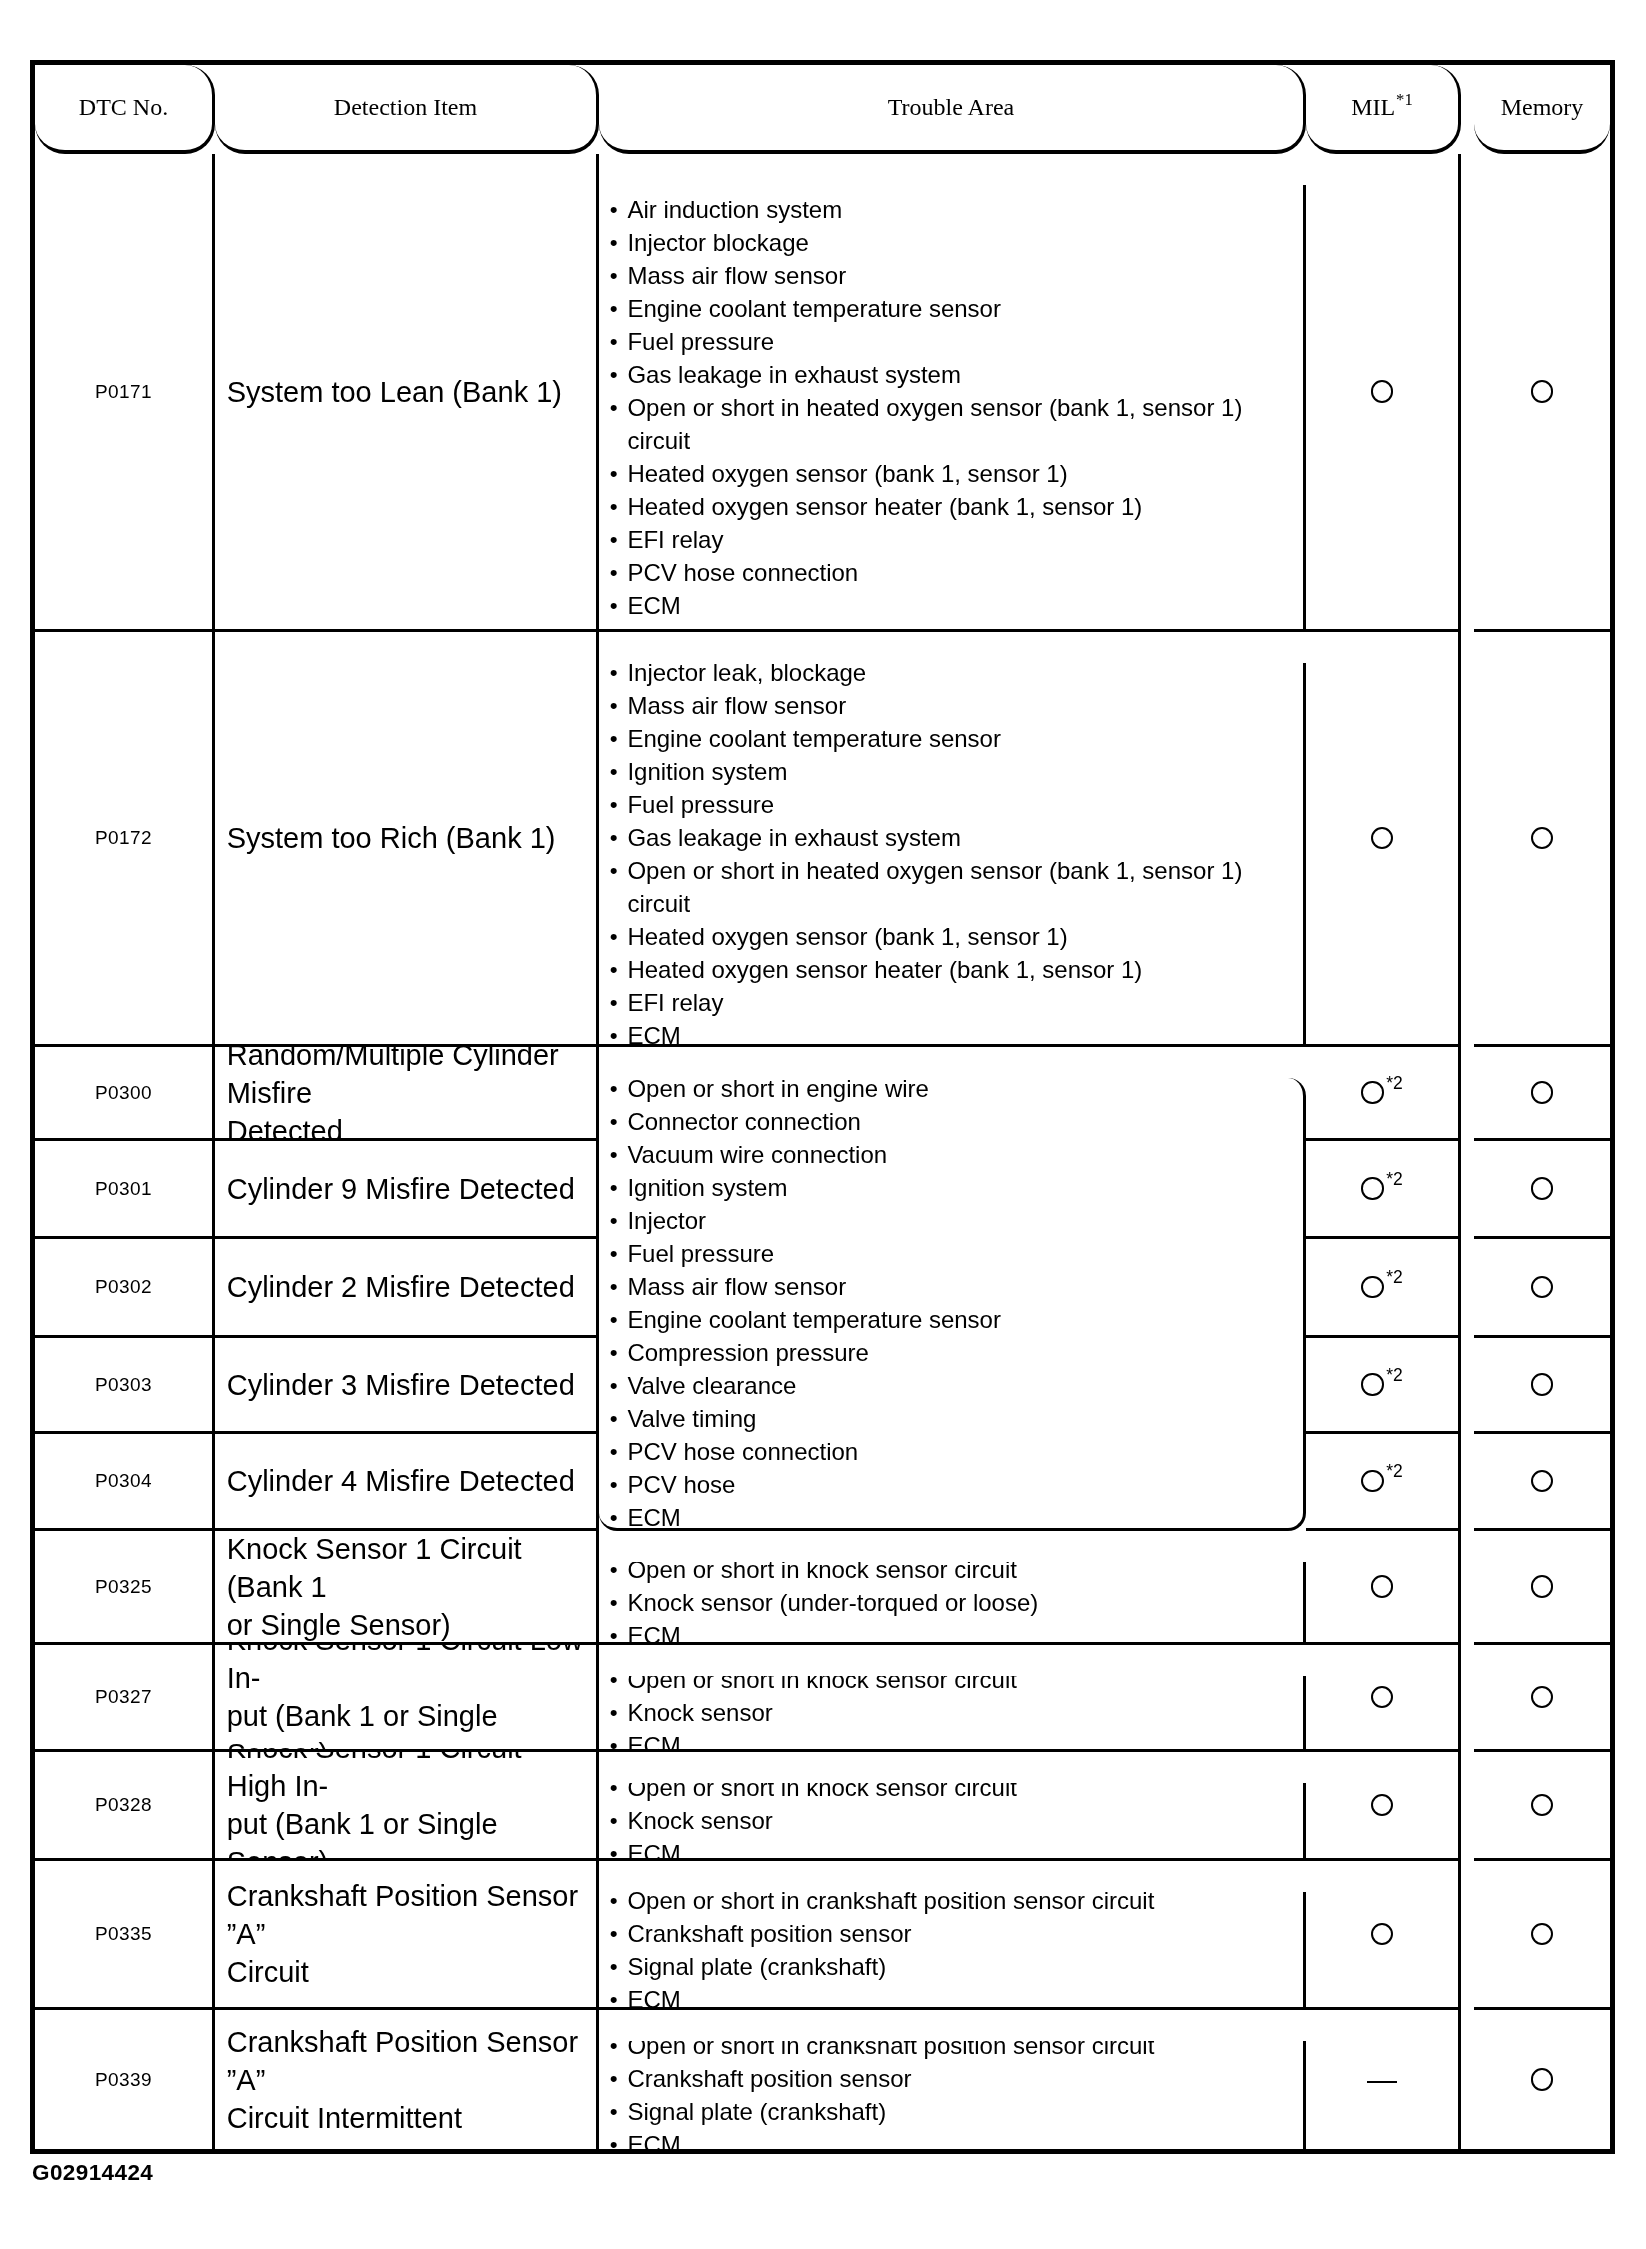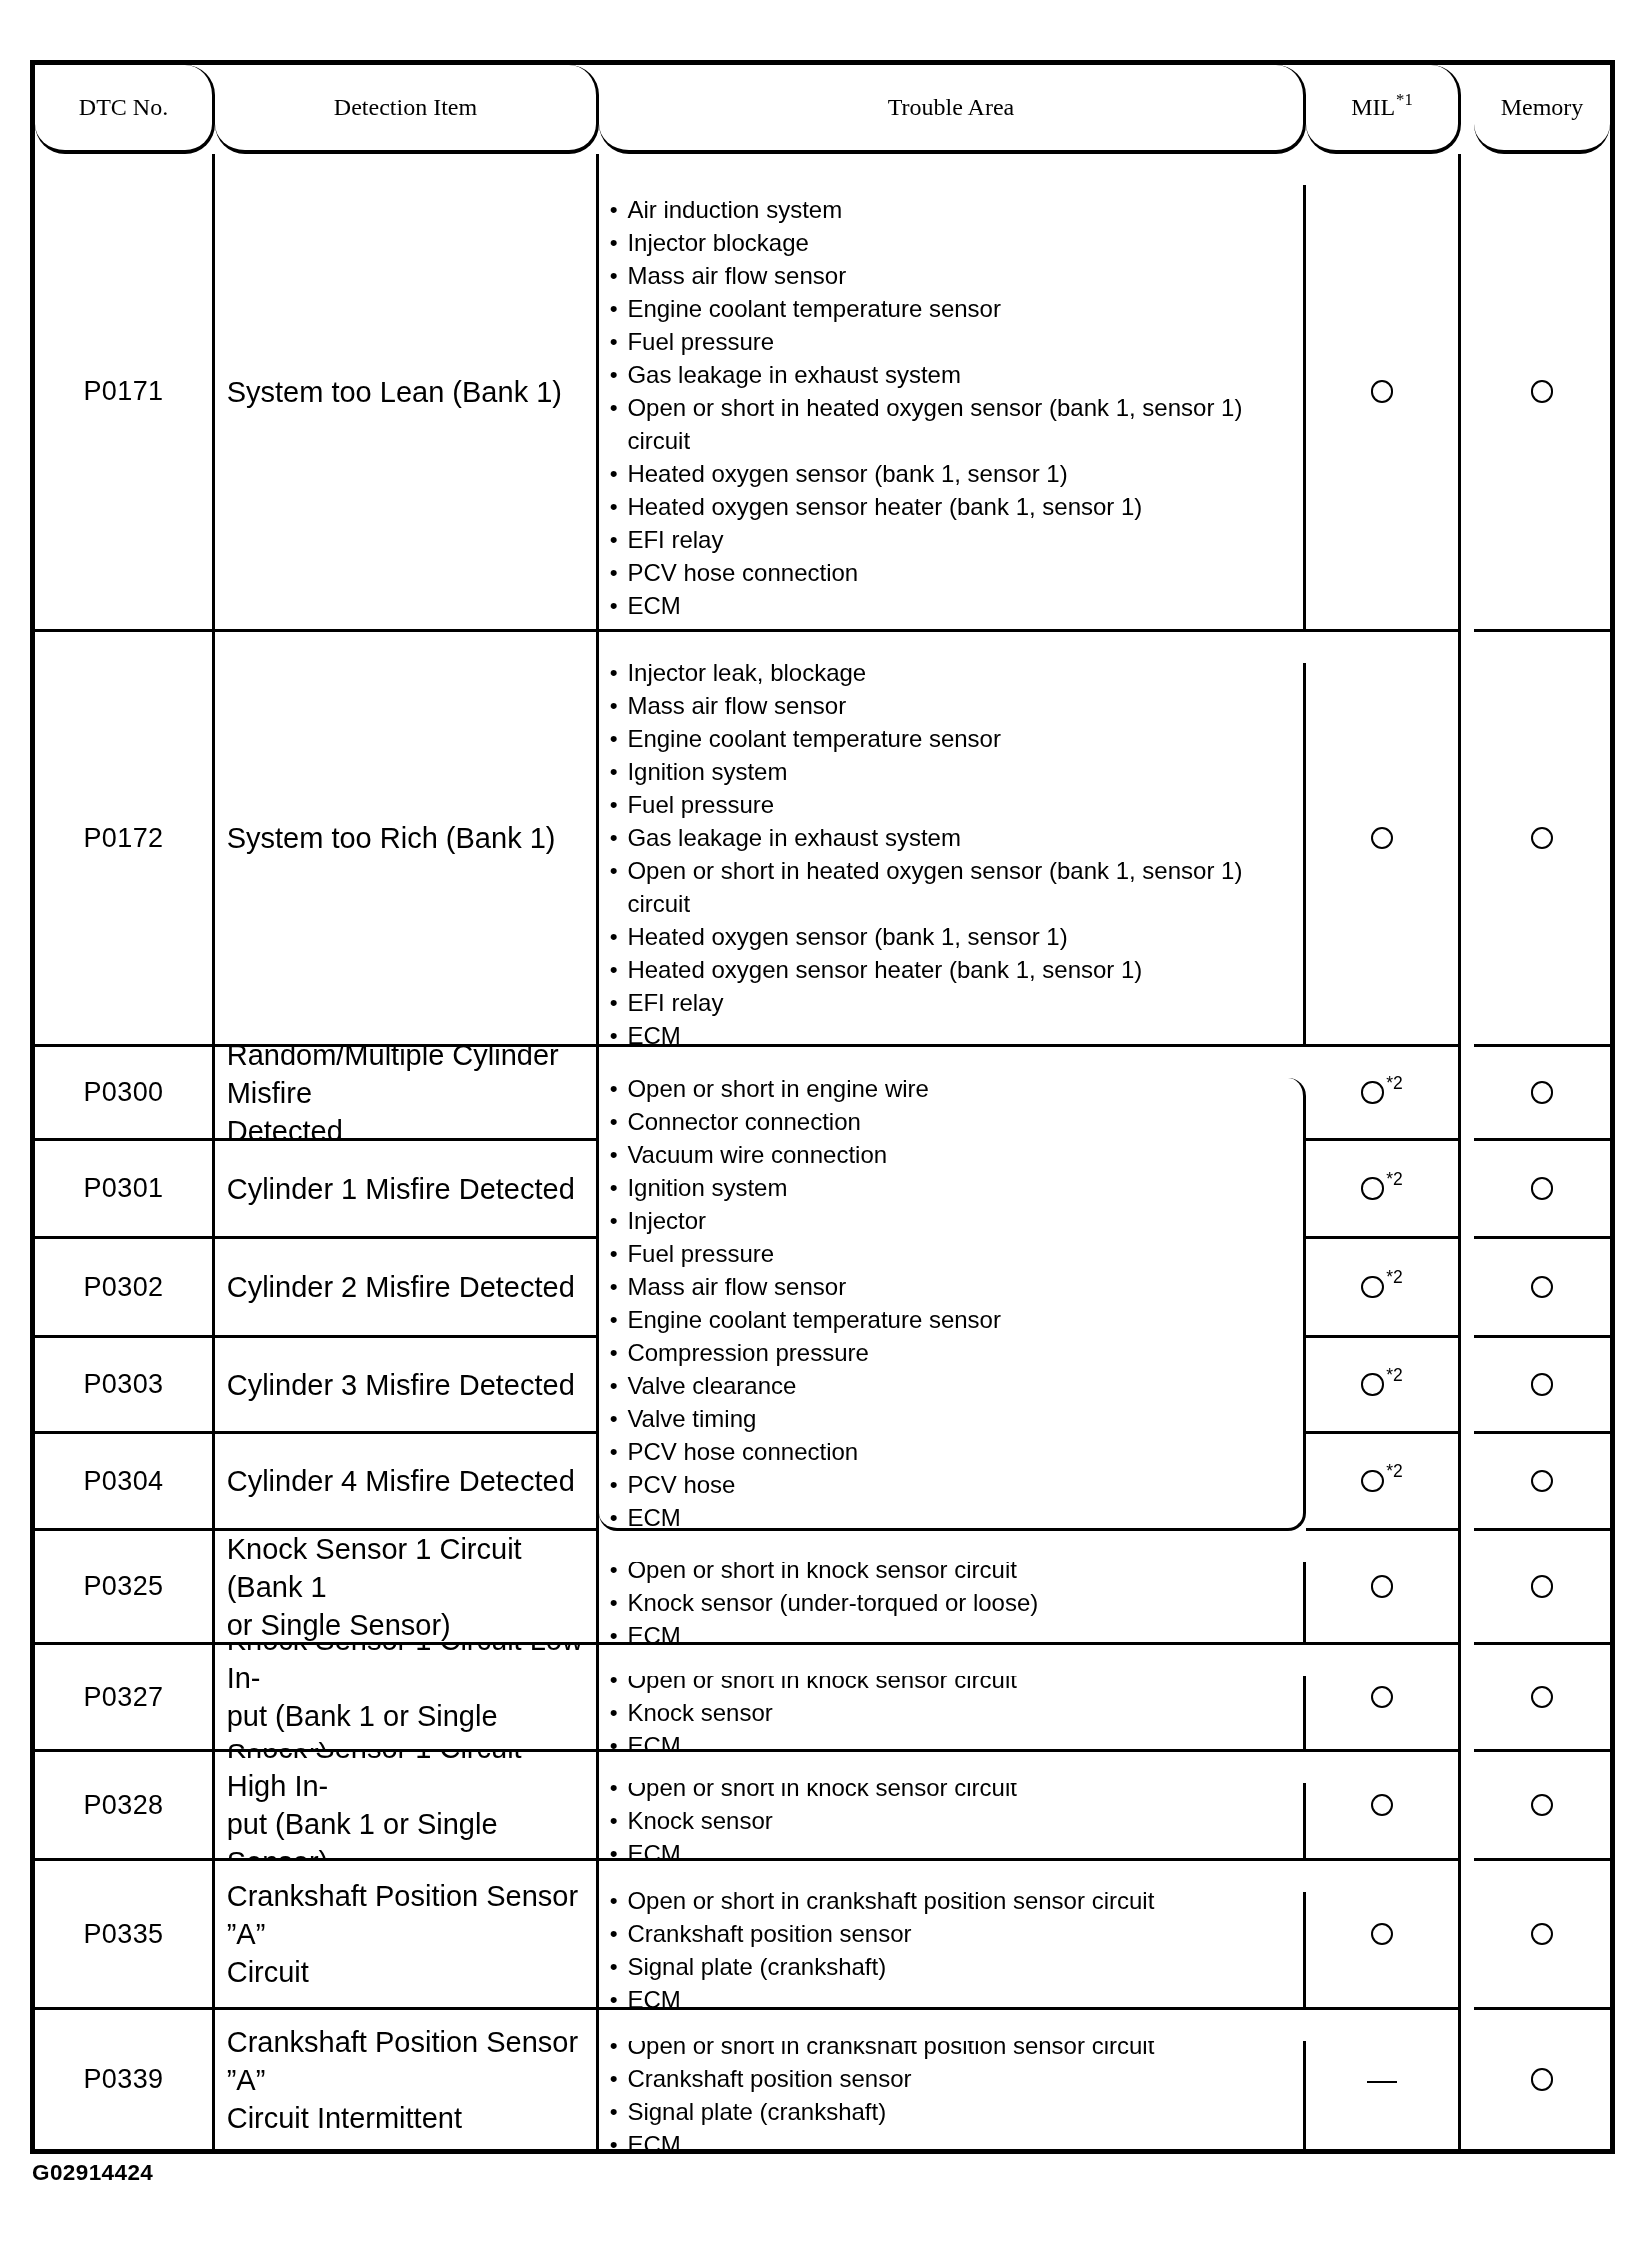--- a/index.html
+++ b/index.html
@@ -33,21 +33,21 @@
   .td {
     border-right:3.3px solid #000;
     border-bottom:3.3px solid #000;
     box-sizing:border-box;
     overflow:hidden;
   }
   .c-mem, .th.c-mem { border-right:none;margin-left:13px; }
   .bb0 { border-bottom:none; }
   .c-dtc {
     display:flex; align-items:center; justify-content:center;
-    font-size:27px; letter-spacing:0.4px;
+    font-size:19px; letter-spacing:0.4px;
   }
   .c-det {
     display:flex; align-items:center;
     font-size:29px; line-height:38px;
     padding:5px 6.7px 5px 11.7px;
     white-space:pre-line;
   }
   .c-trb {
     display:flex; flex-direction:column; justify-content:center;
     padding:1.7px 5px 1.7px 10px;
@@ -161,21 +161,21 @@
     </div>
   <div class="td c-sym">
       <span class="circle"></span>
       <sup class="mil-sup">*2</sup>
     </div>
   <div class="td c-sym c-mem">
       <span class="circle"></span>
     </div>
 
   <div class="td c-dtc">P0301</div>
-  <div class="td c-det">Cylinder 1 Misfire Detected</div>
+  <div class="td c-det">Cylinder 9 Misfire Detected</div>
   <div class="td c-sym">
       <span class="circle"></span>
       <sup class="mil-sup">*2</sup>
     </div>
   <div class="td c-sym c-mem">
       <span class="circle"></span>
     </div>
 
   <div class="td c-dtc">P0302</div>
   <div class="td c-det">Cylinder 2 Misfire Detected</div>

